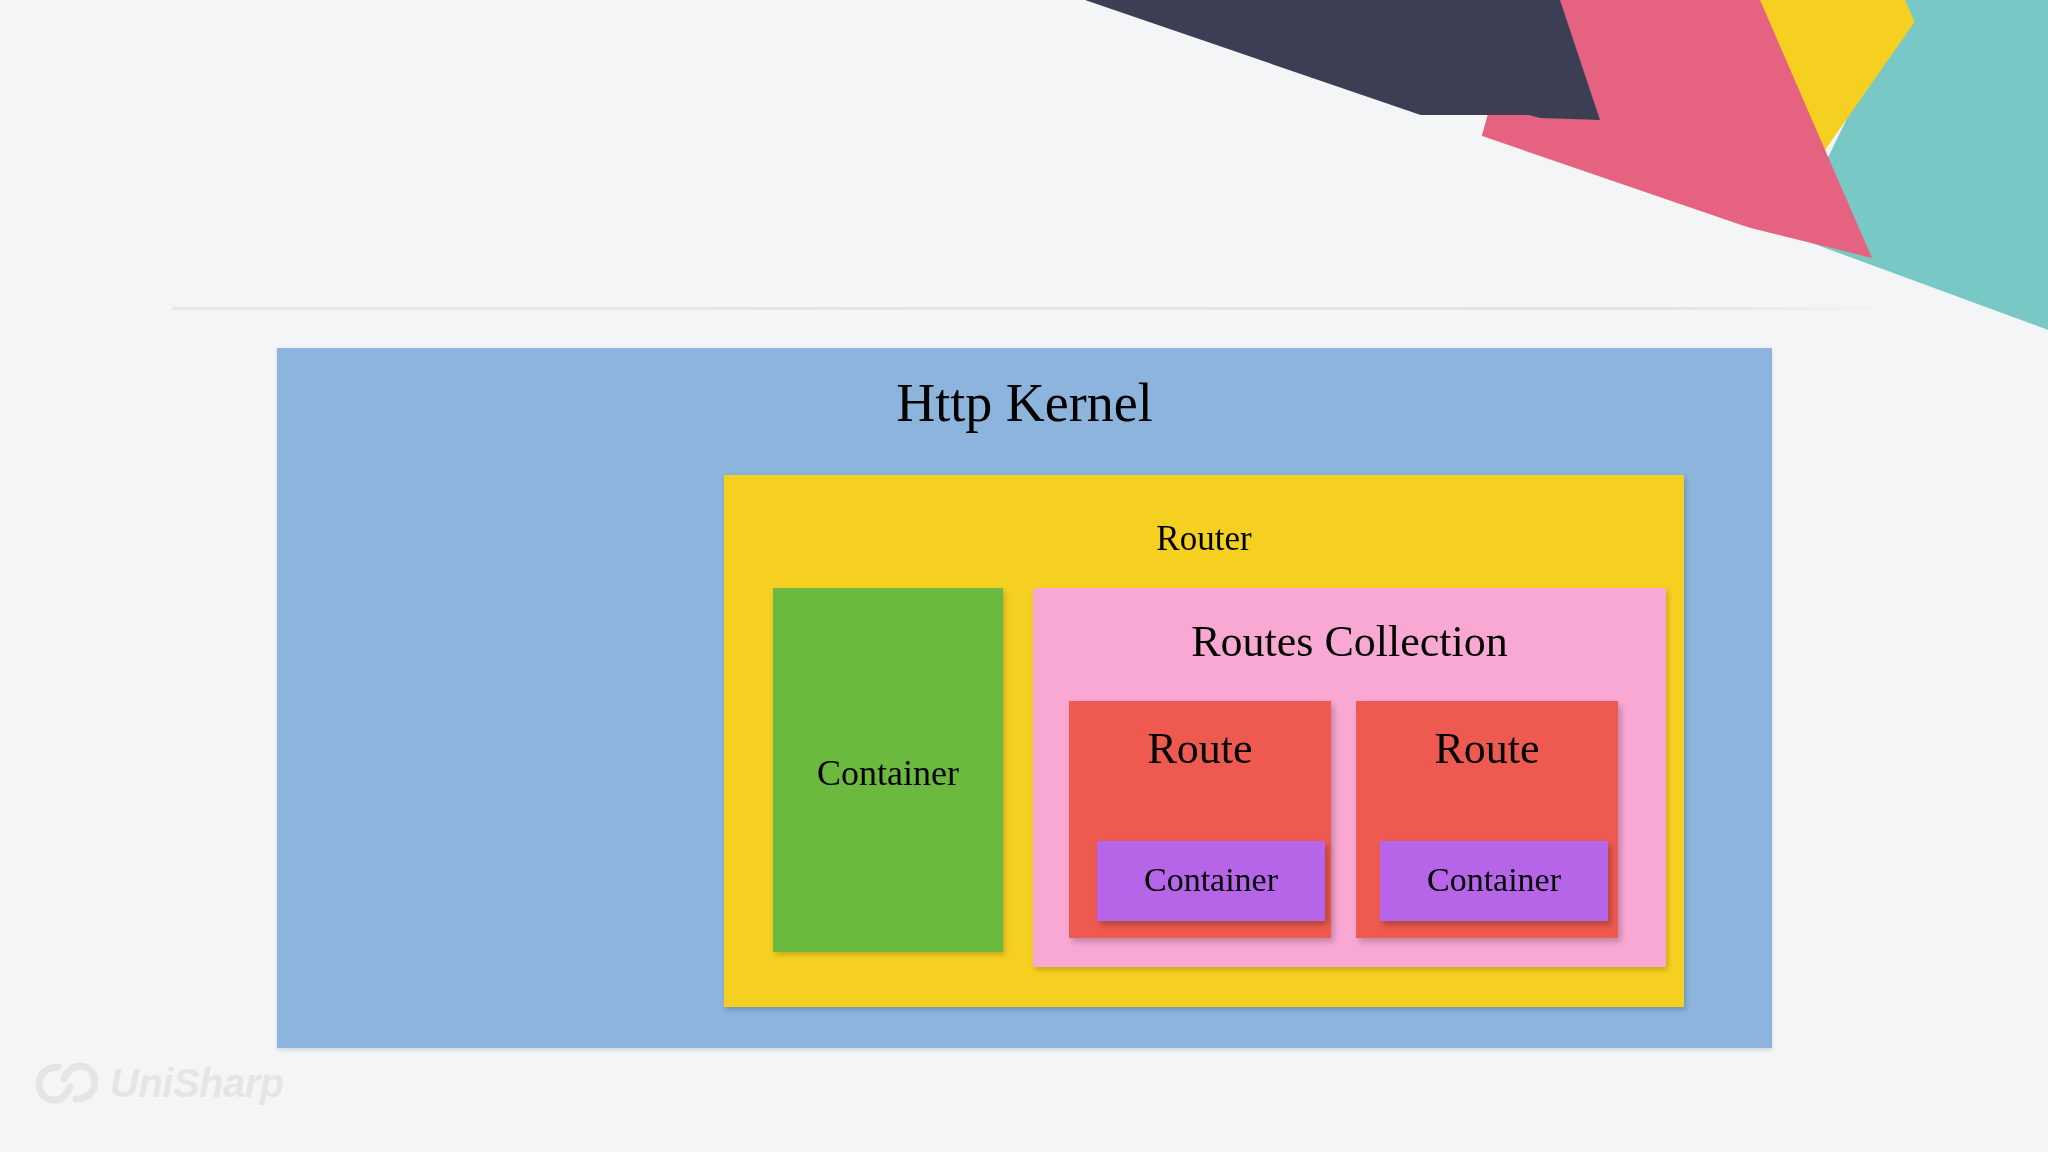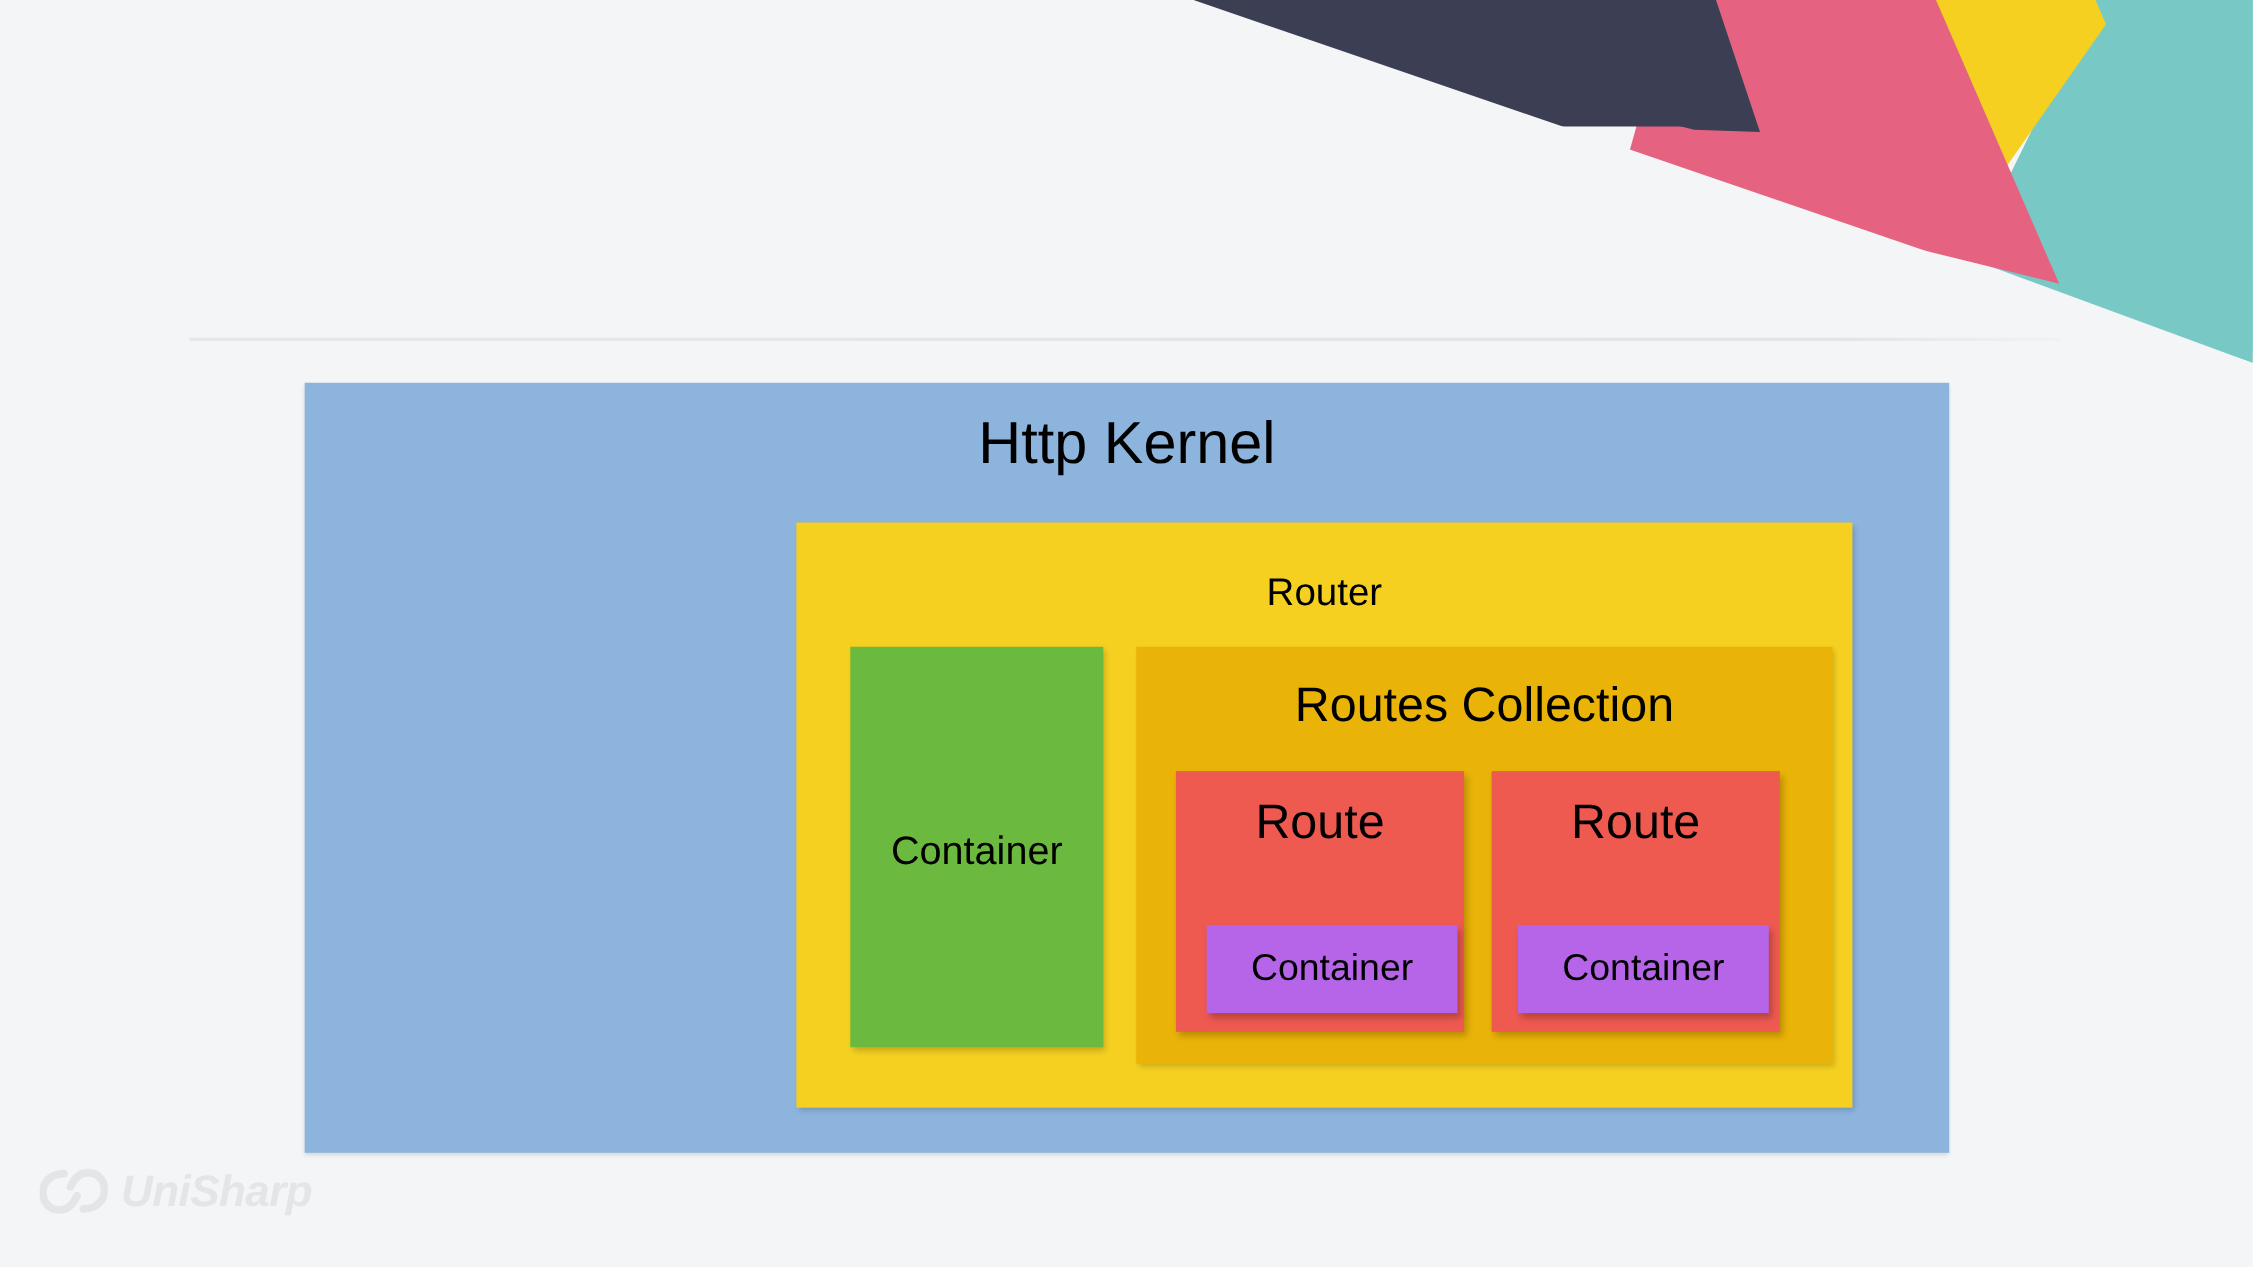--- a/index.html
+++ b/index.html
@@ -68,20 +68,21 @@
     box-sizing: border-box;
   }
   .box > .box-label {
     position: absolute;
     left: 0;
     width: 100%;
     text-align: center;
     color: #000000;
     font-weight: normal;
     white-space: nowrap;
+    font-family: Liberation Serif, serif;
   }
 
   
   #http-kernel {
     left: 0;
     top: 0;
     width: 1495px;
     height: 700px;
     background: #8cb4dd;
     box-shadow: 0 2px 4px rgba(0,0,0,0.13);
@@ -132,21 +133,21 @@
     top: 164px;
     font-size: 36px;
   }
 
   
   #routes-collection-box {
     left: 309px;
     top: 113px;
     width: 633px;
     height: 379px;
-    background: #eab308;
+    background: #f9a8d4;
     box-shadow: 2px 3px 5px rgba(0,0,0,0.18);
   }
   #routes-collection-box > .box-label {
     top: 28px;
     font-size: 44px;
   }
 
   
   .route-box {
     top: 113px;

